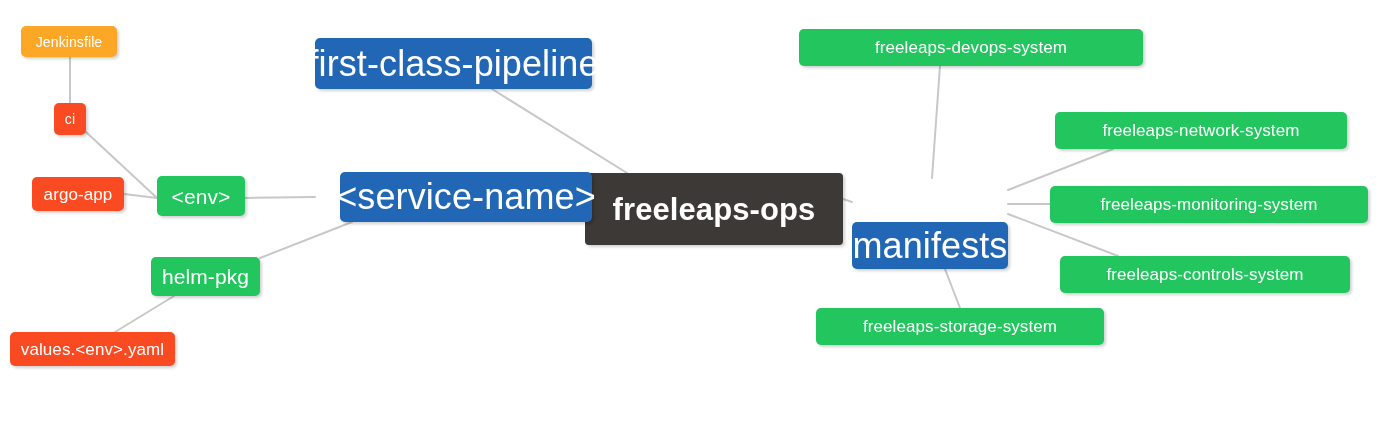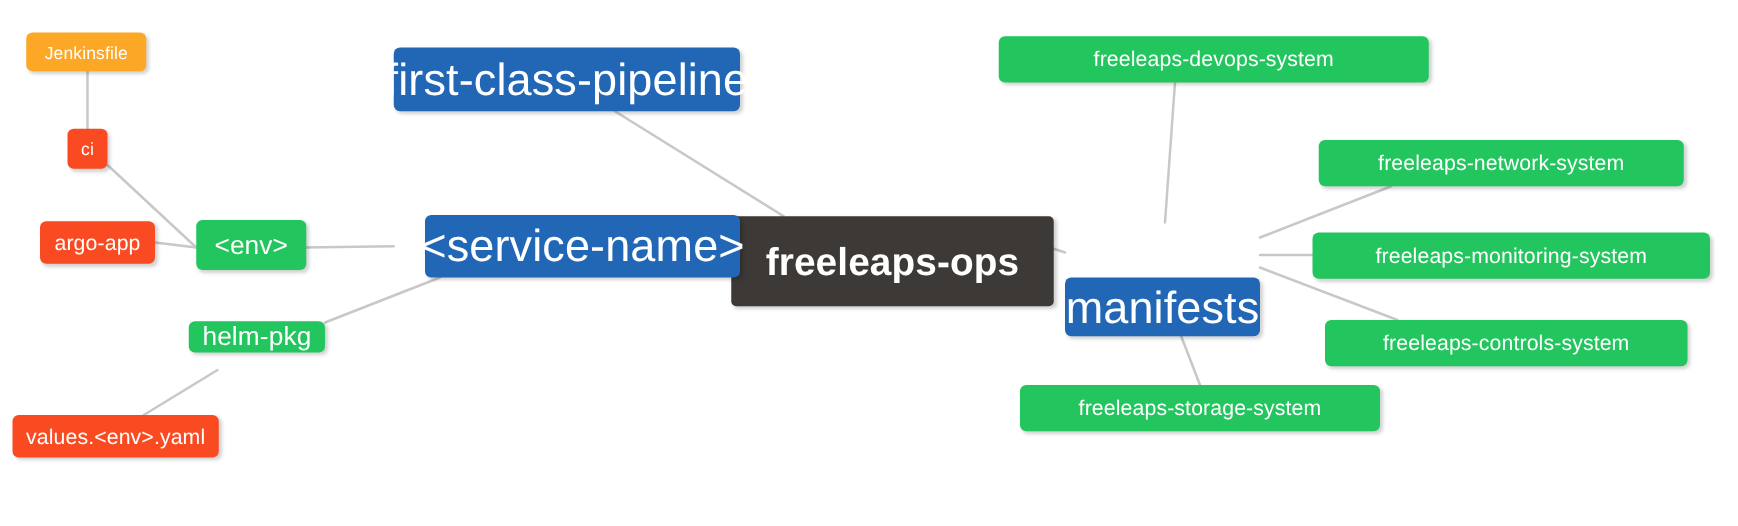--- a/index.html
+++ b/index.html
@@ -91,21 +91,21 @@
       </div>
       <div class="node node-blue sz-xl" style="left: 315px; top: 38px; width: 277px; height: 51px;">
         <span>first-class-pipeline</span>
       </div>
       <div class="node node-blue sz-xl" style="left: 852px; top: 178px; width: 156px; height: 47px; margin-top: 44px;">
         <span>manifests</span>
       </div>
       <div class="node node-green sz-md" style="left: 157px; top: 176px; width: 88px; height: 40px; text-align: center;">
         <span>&lt;env&gt;</span>
       </div>
-      <div class="node node-green sz-md" style="left: 151px; top: 257px; width: 109px; height: 25px;">
+      <div class="node node-green sz-md" style="left: 151px; top: 257px; width: 109px; height: 39px;">
         <span>helm-pkg</span>
       </div>
       <div class="node node-green sz-sm" style="left: 799px; top: 29px; width: 344px; height: 37px;">
         <span>freeleaps-devops-system</span>
       </div>
       <div class="node node-green sz-sm" style="left: 1055px; top: 112px; width: 292px; height: 37px;">
         <span>freeleaps-network-system</span>
       </div>
       <div class="node node-green sz-sm" style="left: 1050px; top: 186px; width: 318px; height: 37px;">
         <span>freeleaps-monitoring-system</span>

